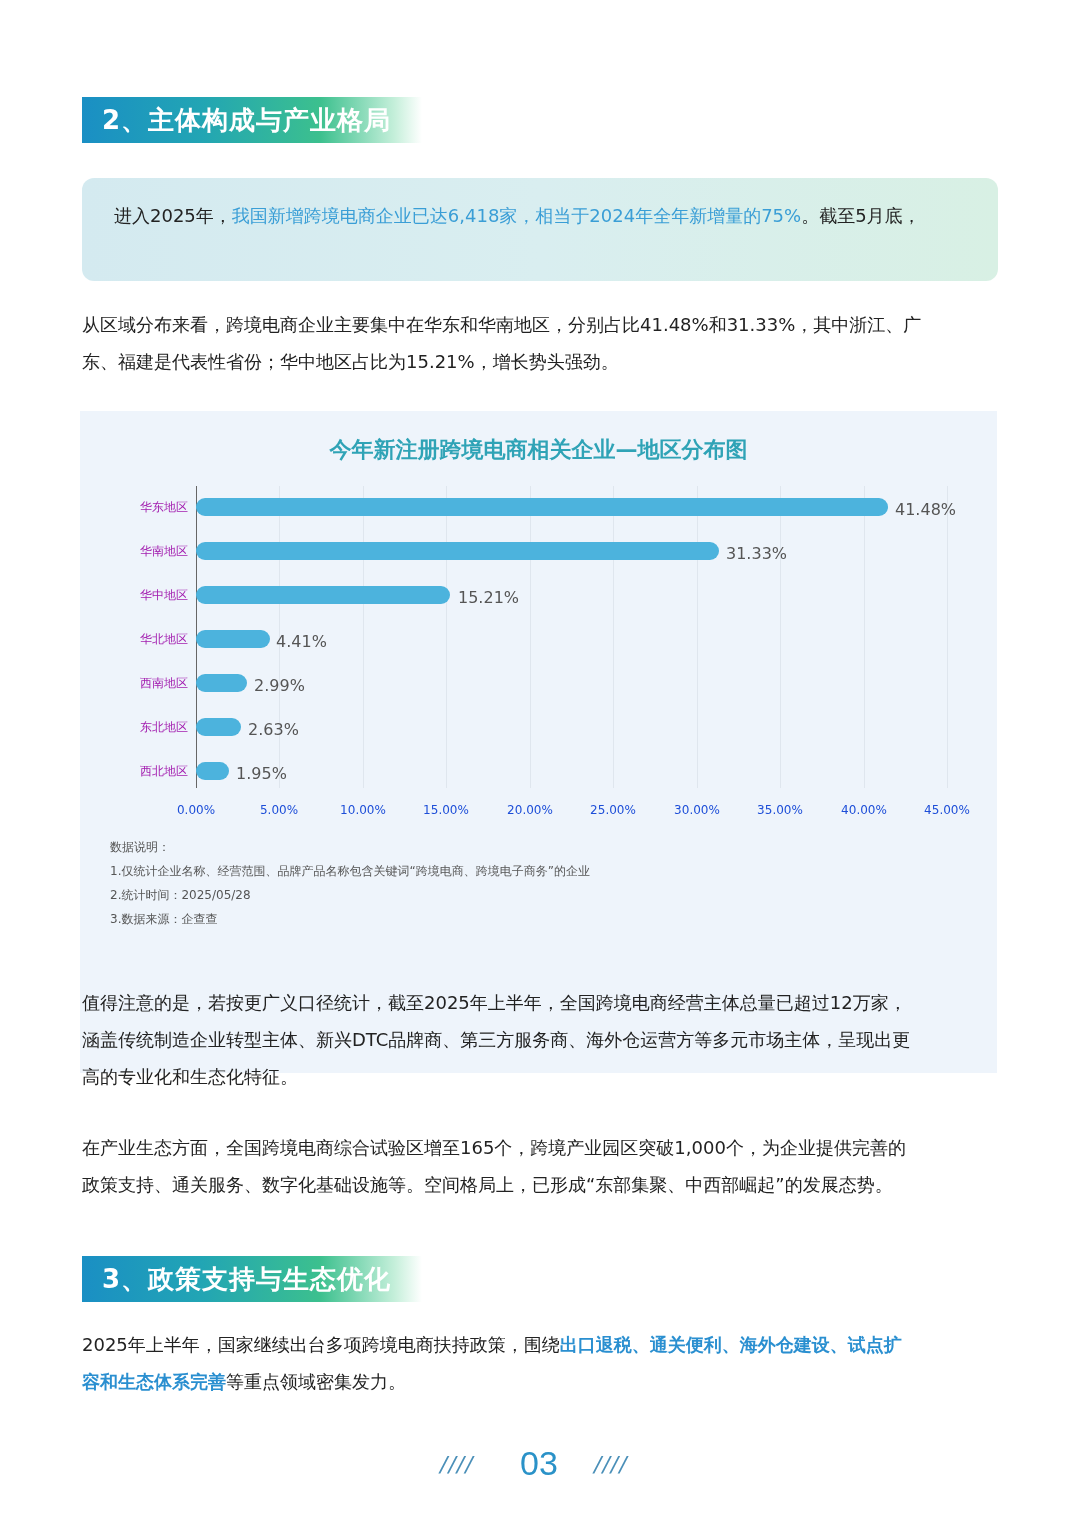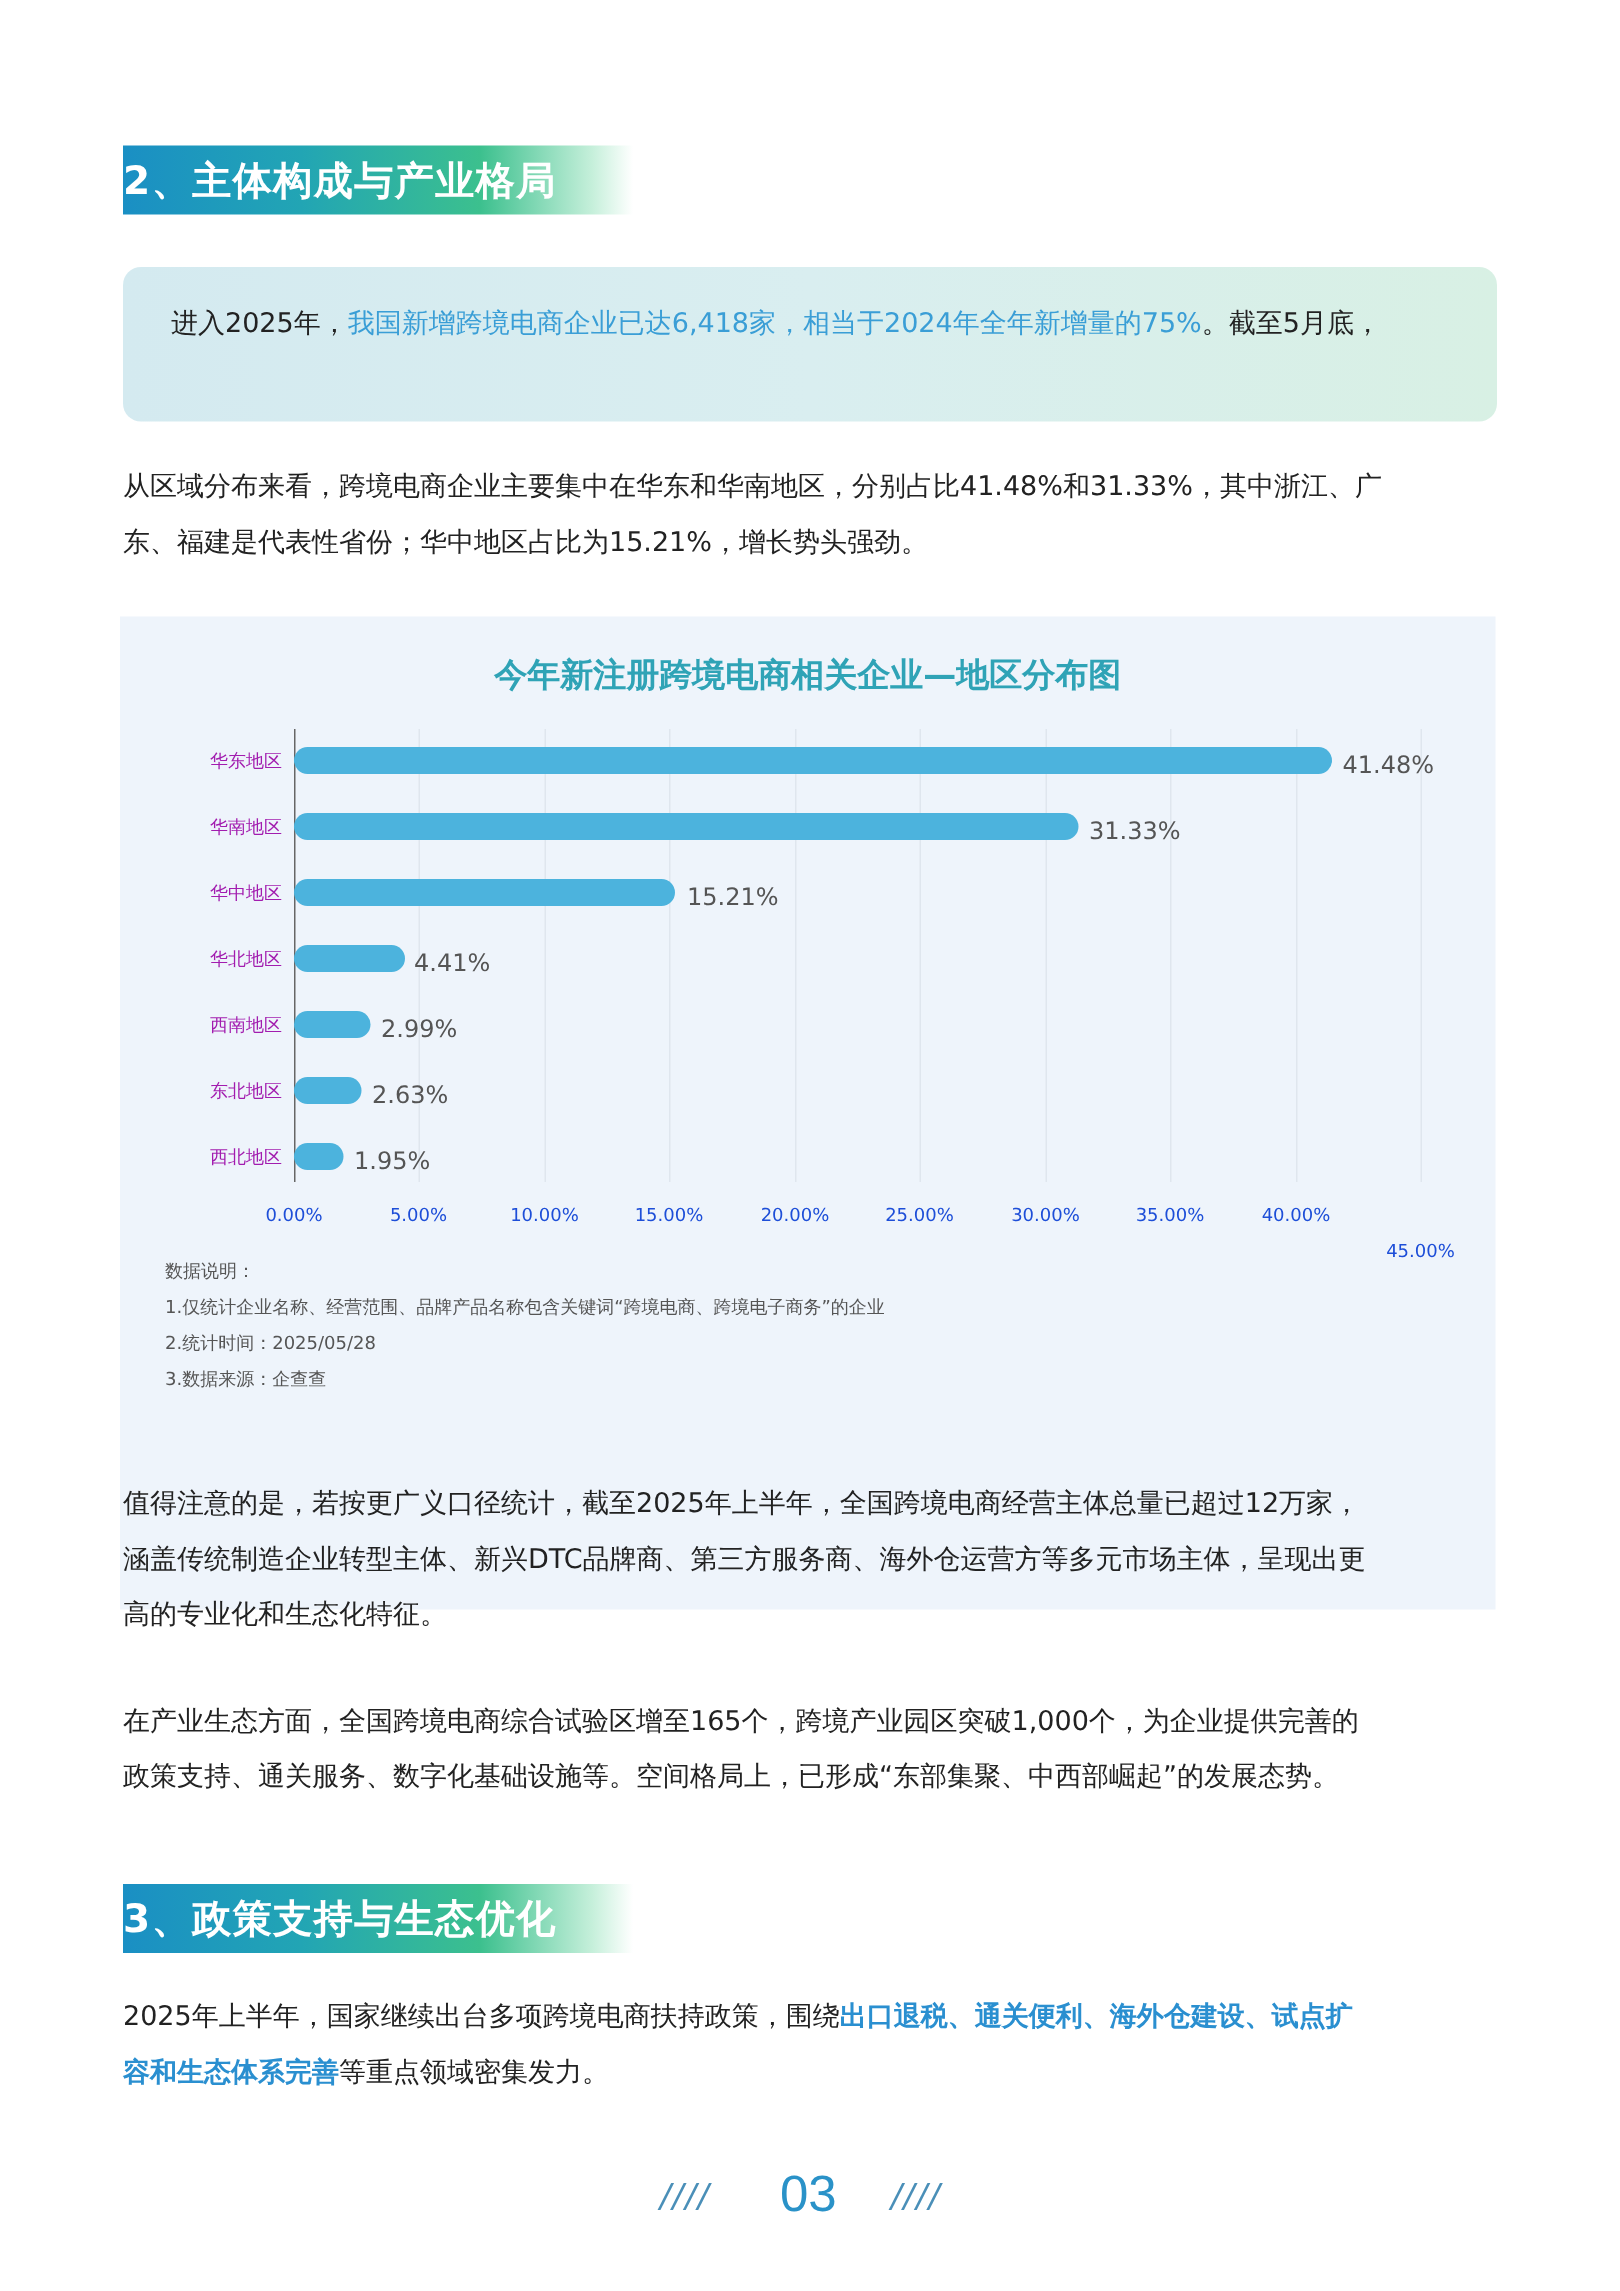--- a/index.html
+++ b/index.html
@@ -2,21 +2,21 @@
 <html><head>
 <meta charset="utf-8">
 <style>
   * { box-sizing: border-box; margin: 0; padding: 0; }
   html, body { width: 1080px; height: 1527px; background: #ffffff; overflow: hidden; }
   body { position: relative; font-family: "DejaVu Sans", "Liberation Sans", sans-serif; color: #222; }
 
   .section-head {
     position: absolute; left: 82px; height: 46px; width: 340px;
     background: linear-gradient(90deg, #1a8fc4 0%, #22a5b4 35%, #3cc08e 70%, rgba(90,210,150,0.35) 92%, rgba(255,255,255,0) 100%);
-    display: flex; align-items: center; padding-left: 0;
+    display: flex; align-items: center; padding-left: 20px;
   }
   .section-head span {
     color: #fff; font-size: 26px; font-weight: bold; letter-spacing: 1px;
     font-family: "DejaVu Sans", sans-serif;
   }
 
   .callout {
     position: absolute; left: 82px; top: 178px; width: 916px; height: 103px;
     border-radius: 12px;
     background: linear-gradient(90deg, #d4eaf0 0%, #d9eef0 50%, #d8f0e4 100%);
@@ -123,21 +123,21 @@
 
   <div class="tick-label" style="left:116px;">0.00%</div>
   <div class="tick-label" style="left:199px;">5.00%</div>
   <div class="tick-label" style="left:283px;">10.00%</div>
   <div class="tick-label" style="left:366px;">15.00%</div>
   <div class="tick-label" style="left:450px;">20.00%</div>
   <div class="tick-label" style="left:533px;">25.00%</div>
   <div class="tick-label" style="left:617px;">30.00%</div>
   <div class="tick-label" style="left:700px;">35.00%</div>
   <div class="tick-label" style="left:784px;">40.00%</div>
-  <div class="tick-label" style="left:867px;margin-top:24px;">45.00%</div>
+  <div class="tick-label" style="left:867px;">45.00%</div>
 
   <div class="notes">
     <div>数据说明：</div>
     <div>1.仅统计企业名称、经营范围、品牌产品名称包含关键词“跨境电商、跨境电子商务”的企业</div>
     <div>2.统计时间：2025/05/28</div>
     <div>3.数据来源：企查查</div>
   </div>
 </div>
 
 <div class="para" style="top:984px;">

